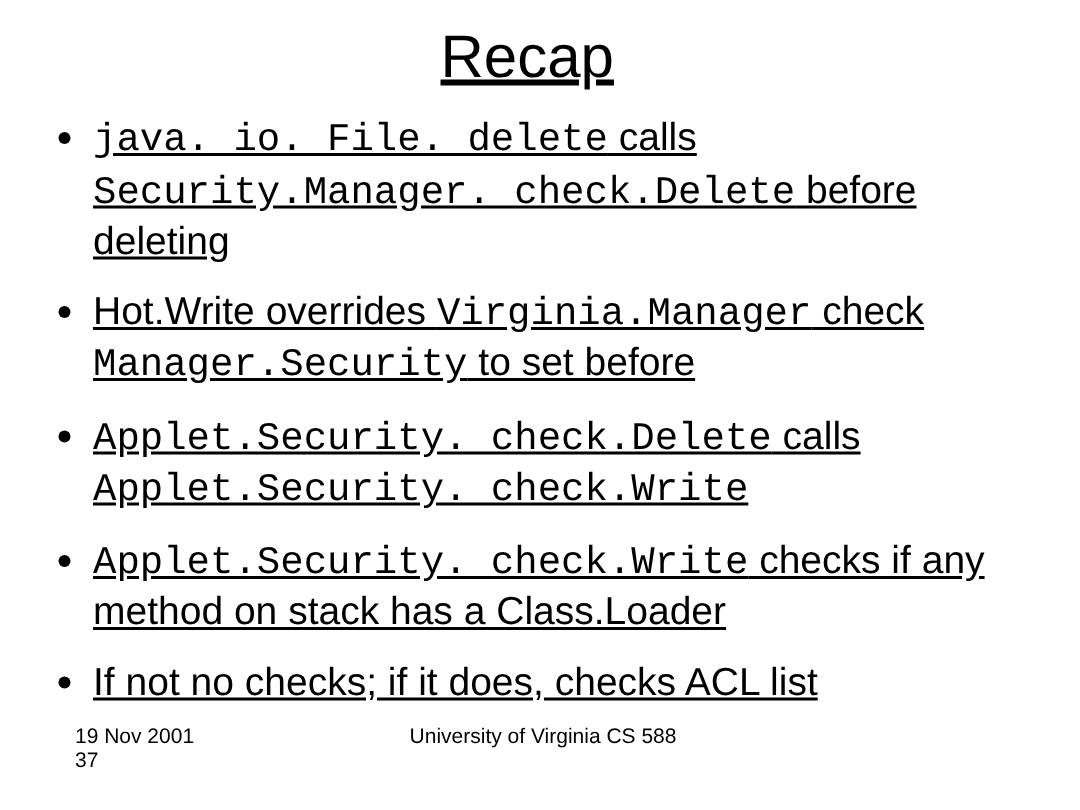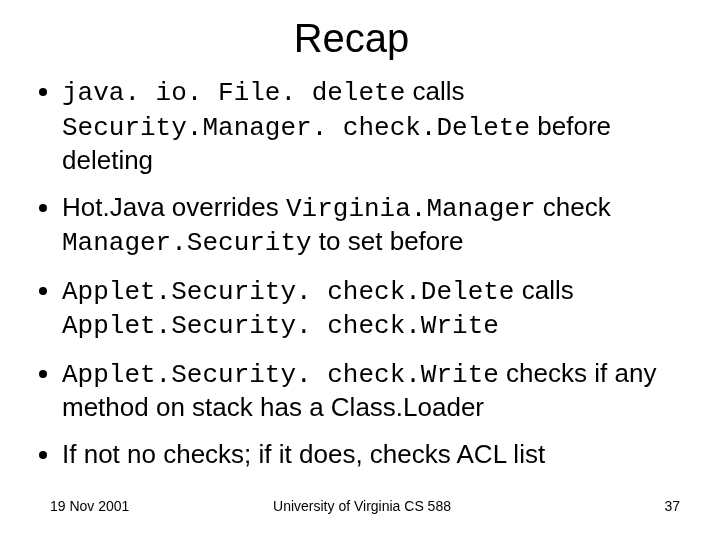--- a/index.html
+++ b/index.html
@@ -10,20 +10,21 @@
     background: #fff;
     font-family: Arial, Helvetica, sans-serif;
     color: #000;
   }
   .slide {
     position: relative;
     width: 720px;
     height: 540px;
     box-sizing: border-box;
     padding: 10px 47px 0 30px;
+    text-decoration: underline;
   }
   .title {
     text-align: center;
     font-size: 40px;
     margin: 6px 0 14px 0;
     font-weight: normal;
   }
   ul.bullets {
     list-style: disc;
     margin: 0 0 16px 10px;
@@ -40,20 +41,21 @@
   .footer {
     position: absolute;
     bottom: 26px;
     left: 0;
     right: 0;
     font-size: 14px;
     padding: 0 40px 0 50px;
     display: flex;
     justify-content: space-between;
     align-items: flex-start;
+    flex-direction: column;
   }
   .footer .center {
     position: absolute;
     left: 4px; right: 0;
     text-align: center;
     pointer-events: none;
   }
 </style>
 </head>
 <body>
@@ -62,21 +64,21 @@
 
   <div class="title">Recap</div>
 
   <ul class="bullets">
 
     <li>
       <span class="m">java. io. File. delete</span><span> calls </span><span class="m">Security.Manager. check.Delete</span><span> before deleting</span>
     </li>
 
     <li>
-      <span>Hot.Java overrides </span><span class="m">Virginia.Manager</span><span> check </span><span class="m">Manager.Security</span><span> to set before</span>
+      <span>Hot.Write overrides </span><span class="m">Virginia.Manager</span><span> check </span><span class="m">Manager.Security</span><span> to set before</span>
     </li>
 
     <li>
       <span class="m">Applet.Security. check.Delete</span><span> calls </span><span class="m">Applet.Security. check.Write</span>
     </li>
 
     <li>
       <span class="m">Applet.Security. check.Write</span><span> checks if any method on stack has a Class.Loader</span>
     </li>
 

